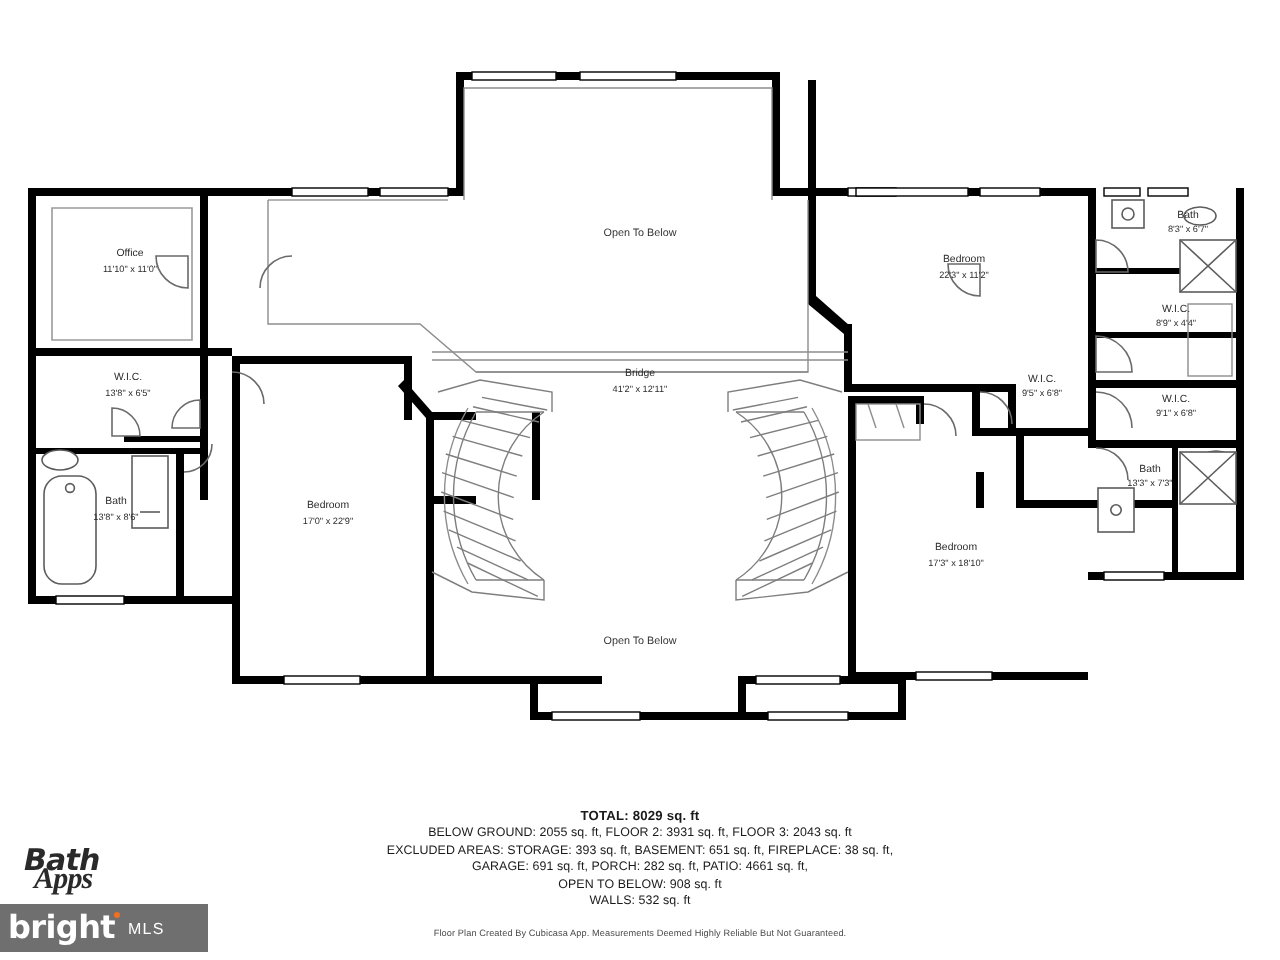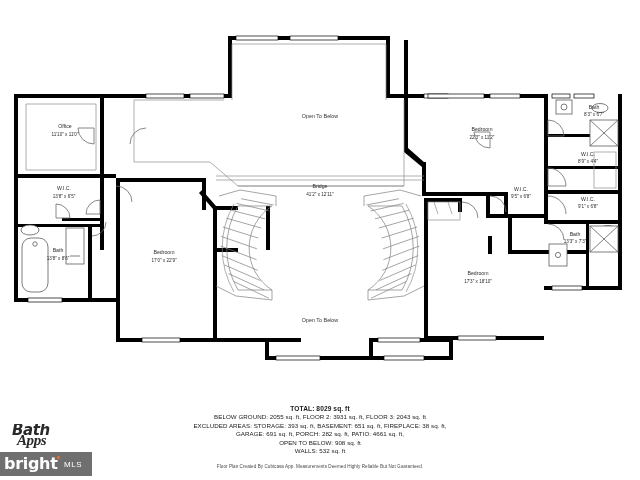--- a/index.html
+++ b/index.html
@@ -41,21 +41,21 @@
     overflow:hidden;
   }
   #fullapp .fa-word{
     font-family:"DejaVu Sans", sans-serif;
     font-weight:bold;font-style:italic;
     color:#2a2a2a;font-size:15px;line-height:12px;letter-spacing:-0.4px;
   }
   #fullapp .fa-1{position:absolute;left:0;top:0;}
   #fullapp .fa-2{position:absolute;left:5px;top:10px;font-family:Liberation Serif, serif;}
   #bright{
-    position:absolute;left:0px;top:452px;width:92px;height:24px;
+    position:absolute;left:0px;top:452px;width:104px;height:24px;
     background:#6f6f6f;
   }
   #bright .bw{
     position:absolute;left:4px;top:2px;
     font-family:"DejaVu Sans", sans-serif;font-weight:bold;
     color:#ffffff;font-size:16px;line-height:19px;letter-spacing:-0.3px;
   }
   #bright .dot{position:absolute;left:57px;top:4px;width:3px;height:3px;background:#f07020;border-radius:50%;}
   #bright .mls{
     position:absolute;left:64px;top:8px;

